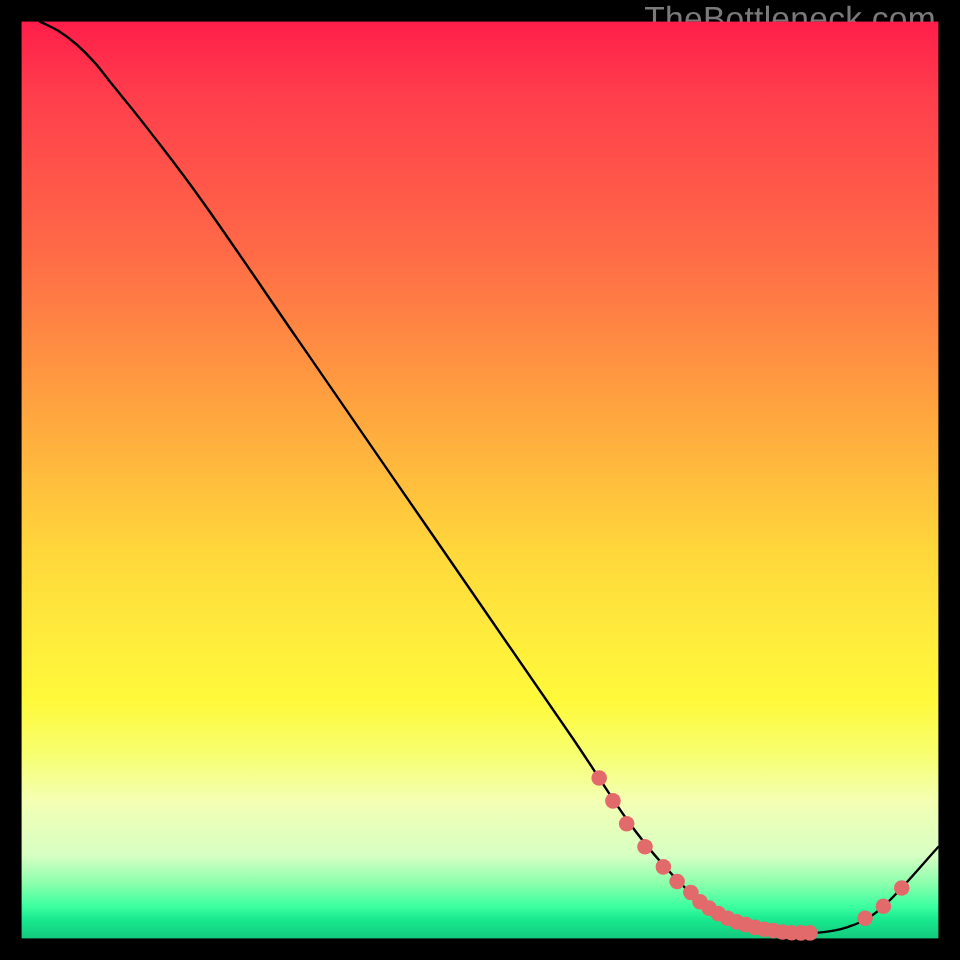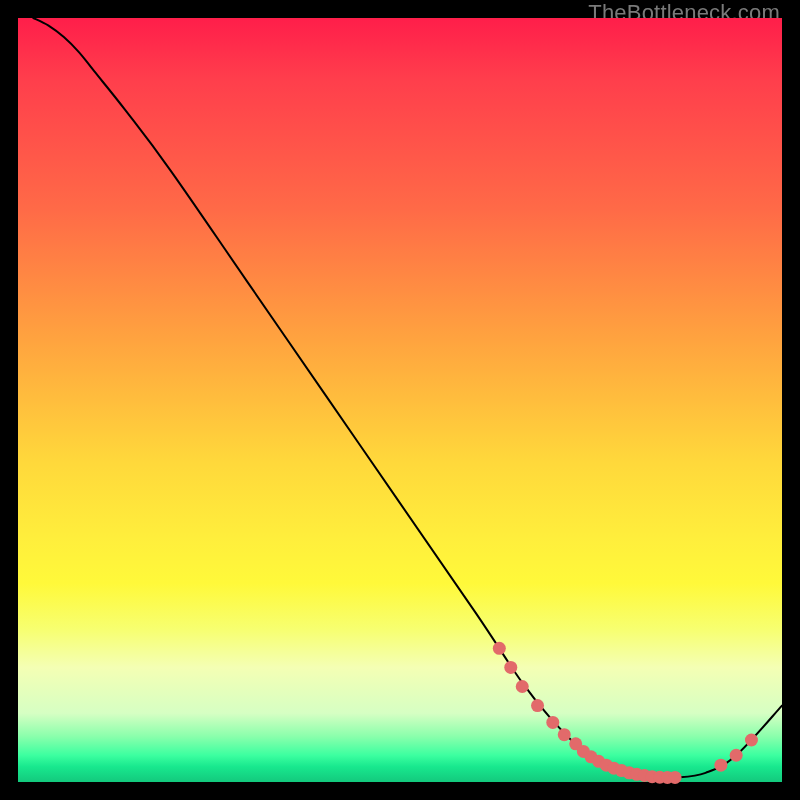--- a/index.html
+++ b/index.html
@@ -39,21 +39,21 @@
       #3cffa0 96.5%,
       #18e88e 98%,
       #13c97d 100%
     );
   }
   .watermark {
     position: absolute;
     top: 0;
     right: 20px;
     color: #7a7a7a;
-    font-size: 22px;
+    font-size: 28px;
     letter-spacing: 0.2px;
     user-select: none;
   }
   svg.curve {
     position: absolute;
     left: 0;
     top: 0;
     width: 764px;
     height: 764px;
     overflow: visible;

